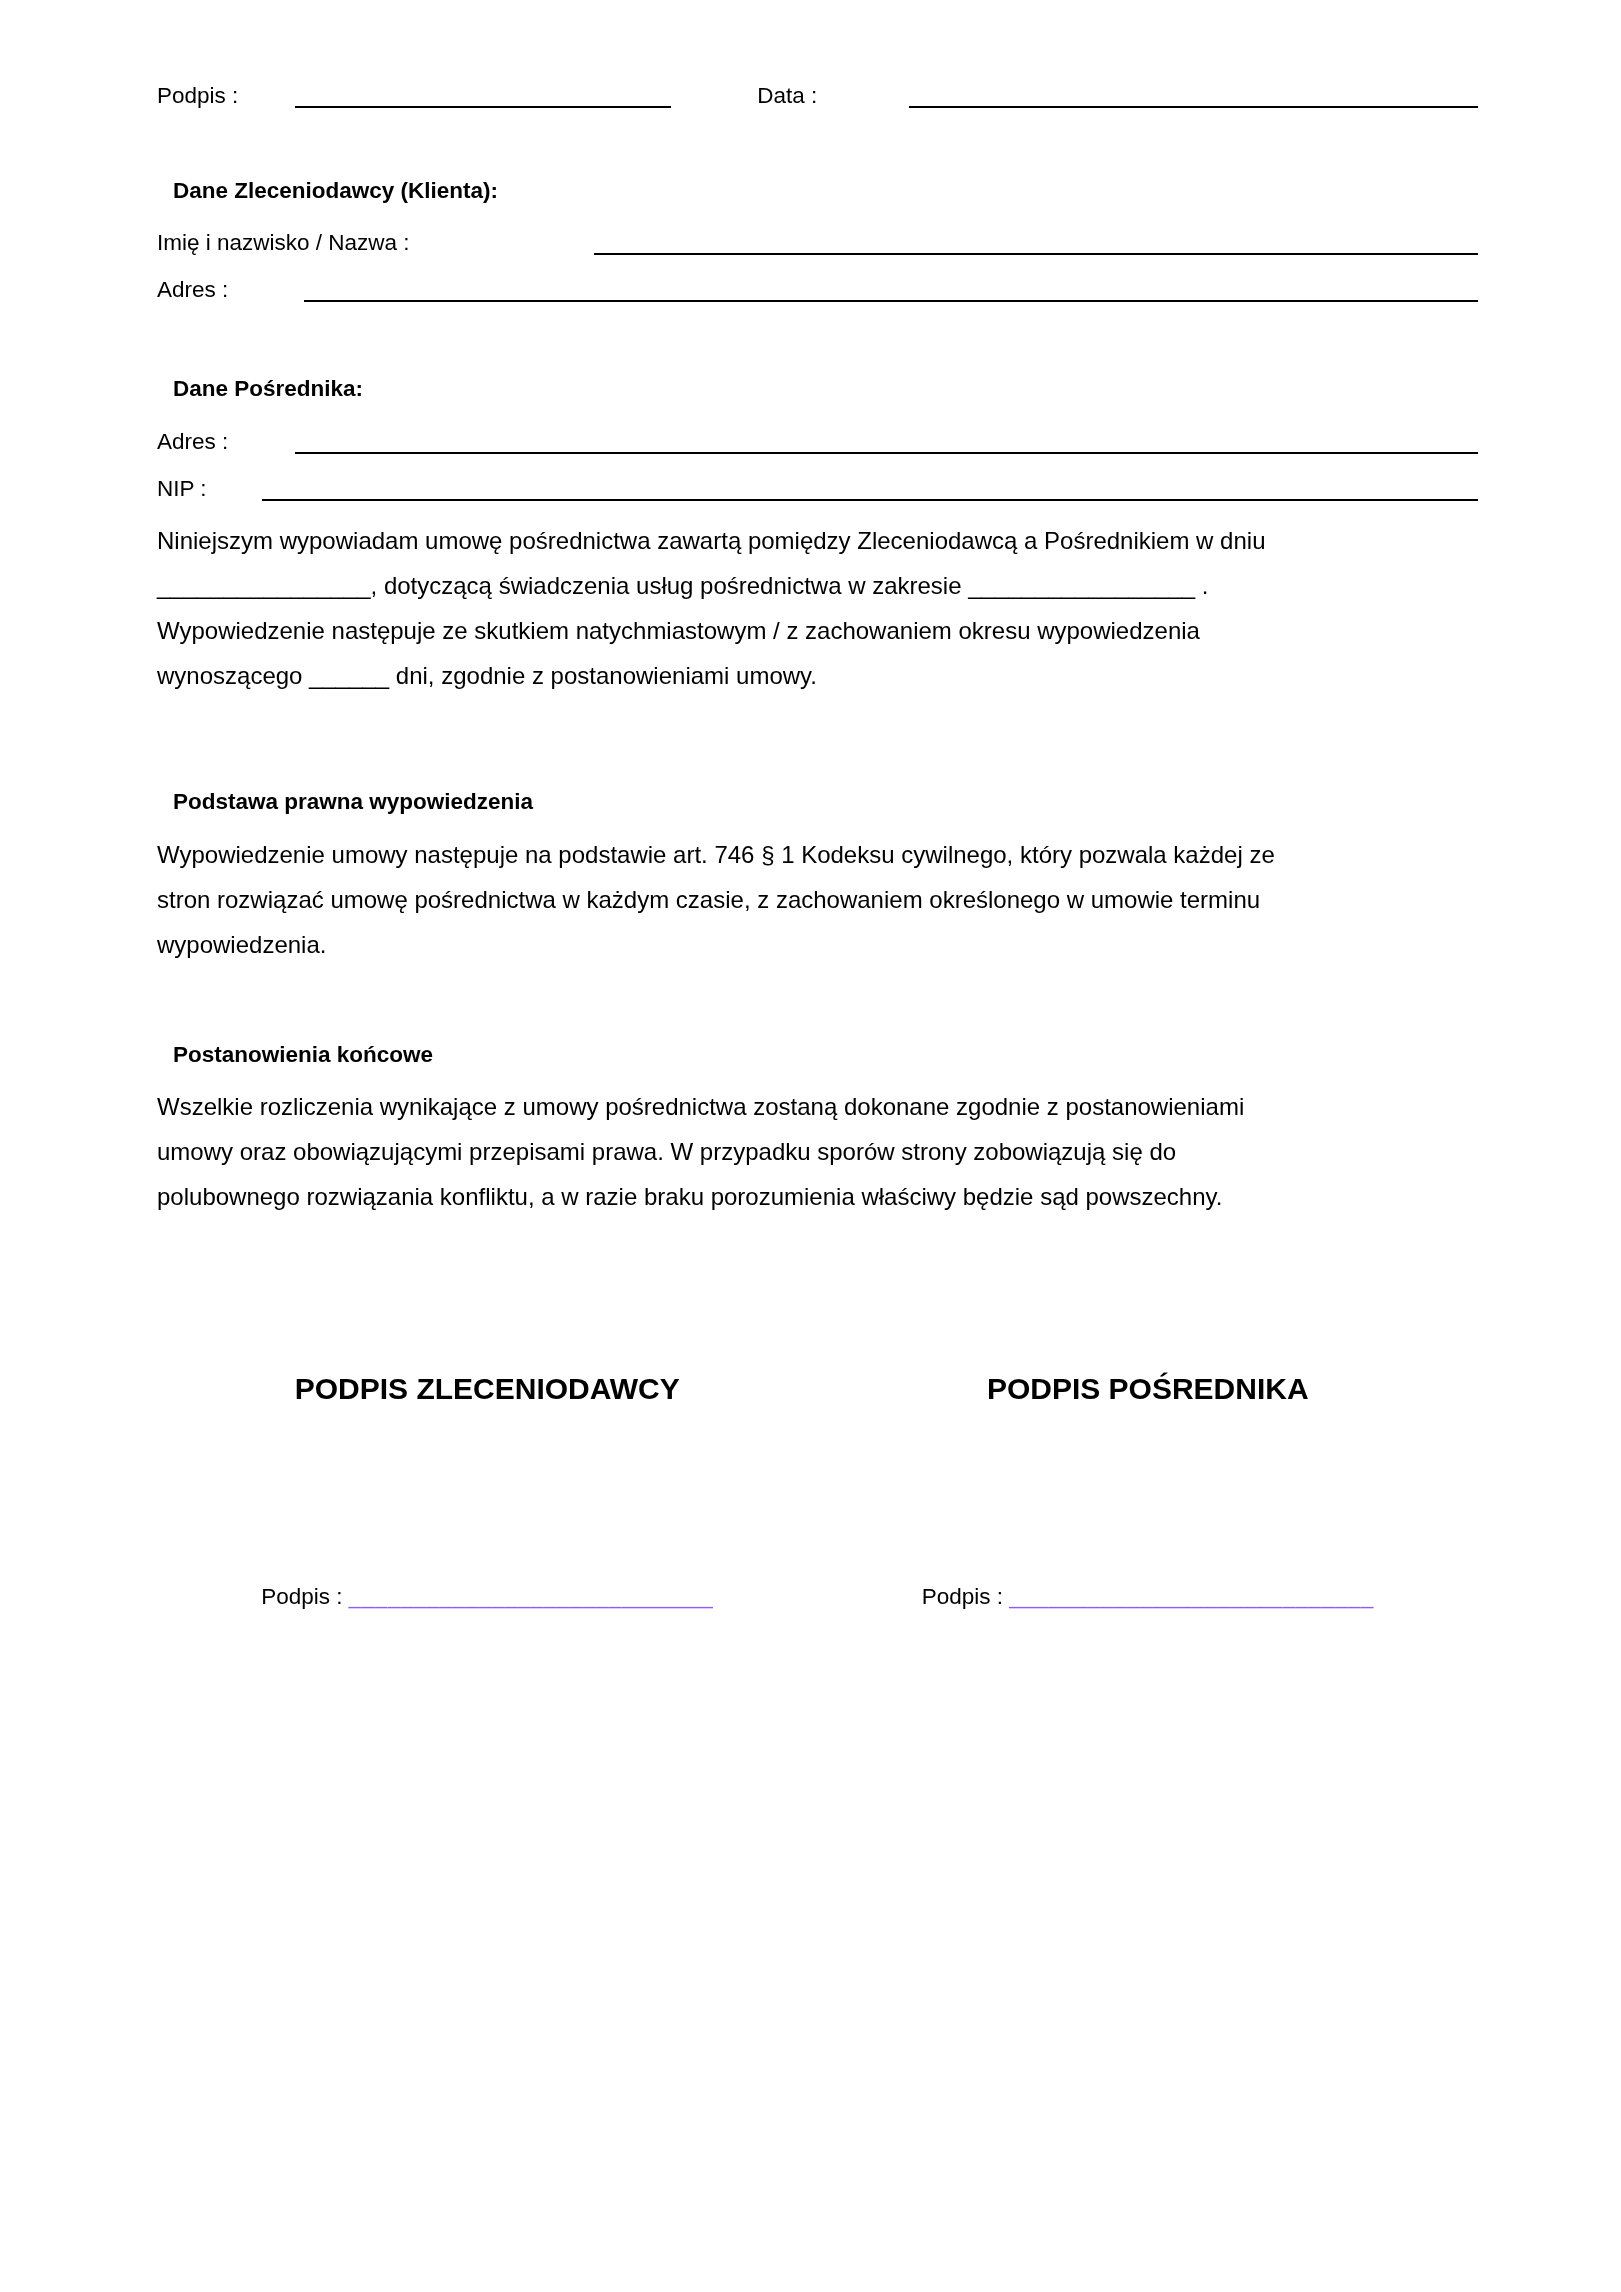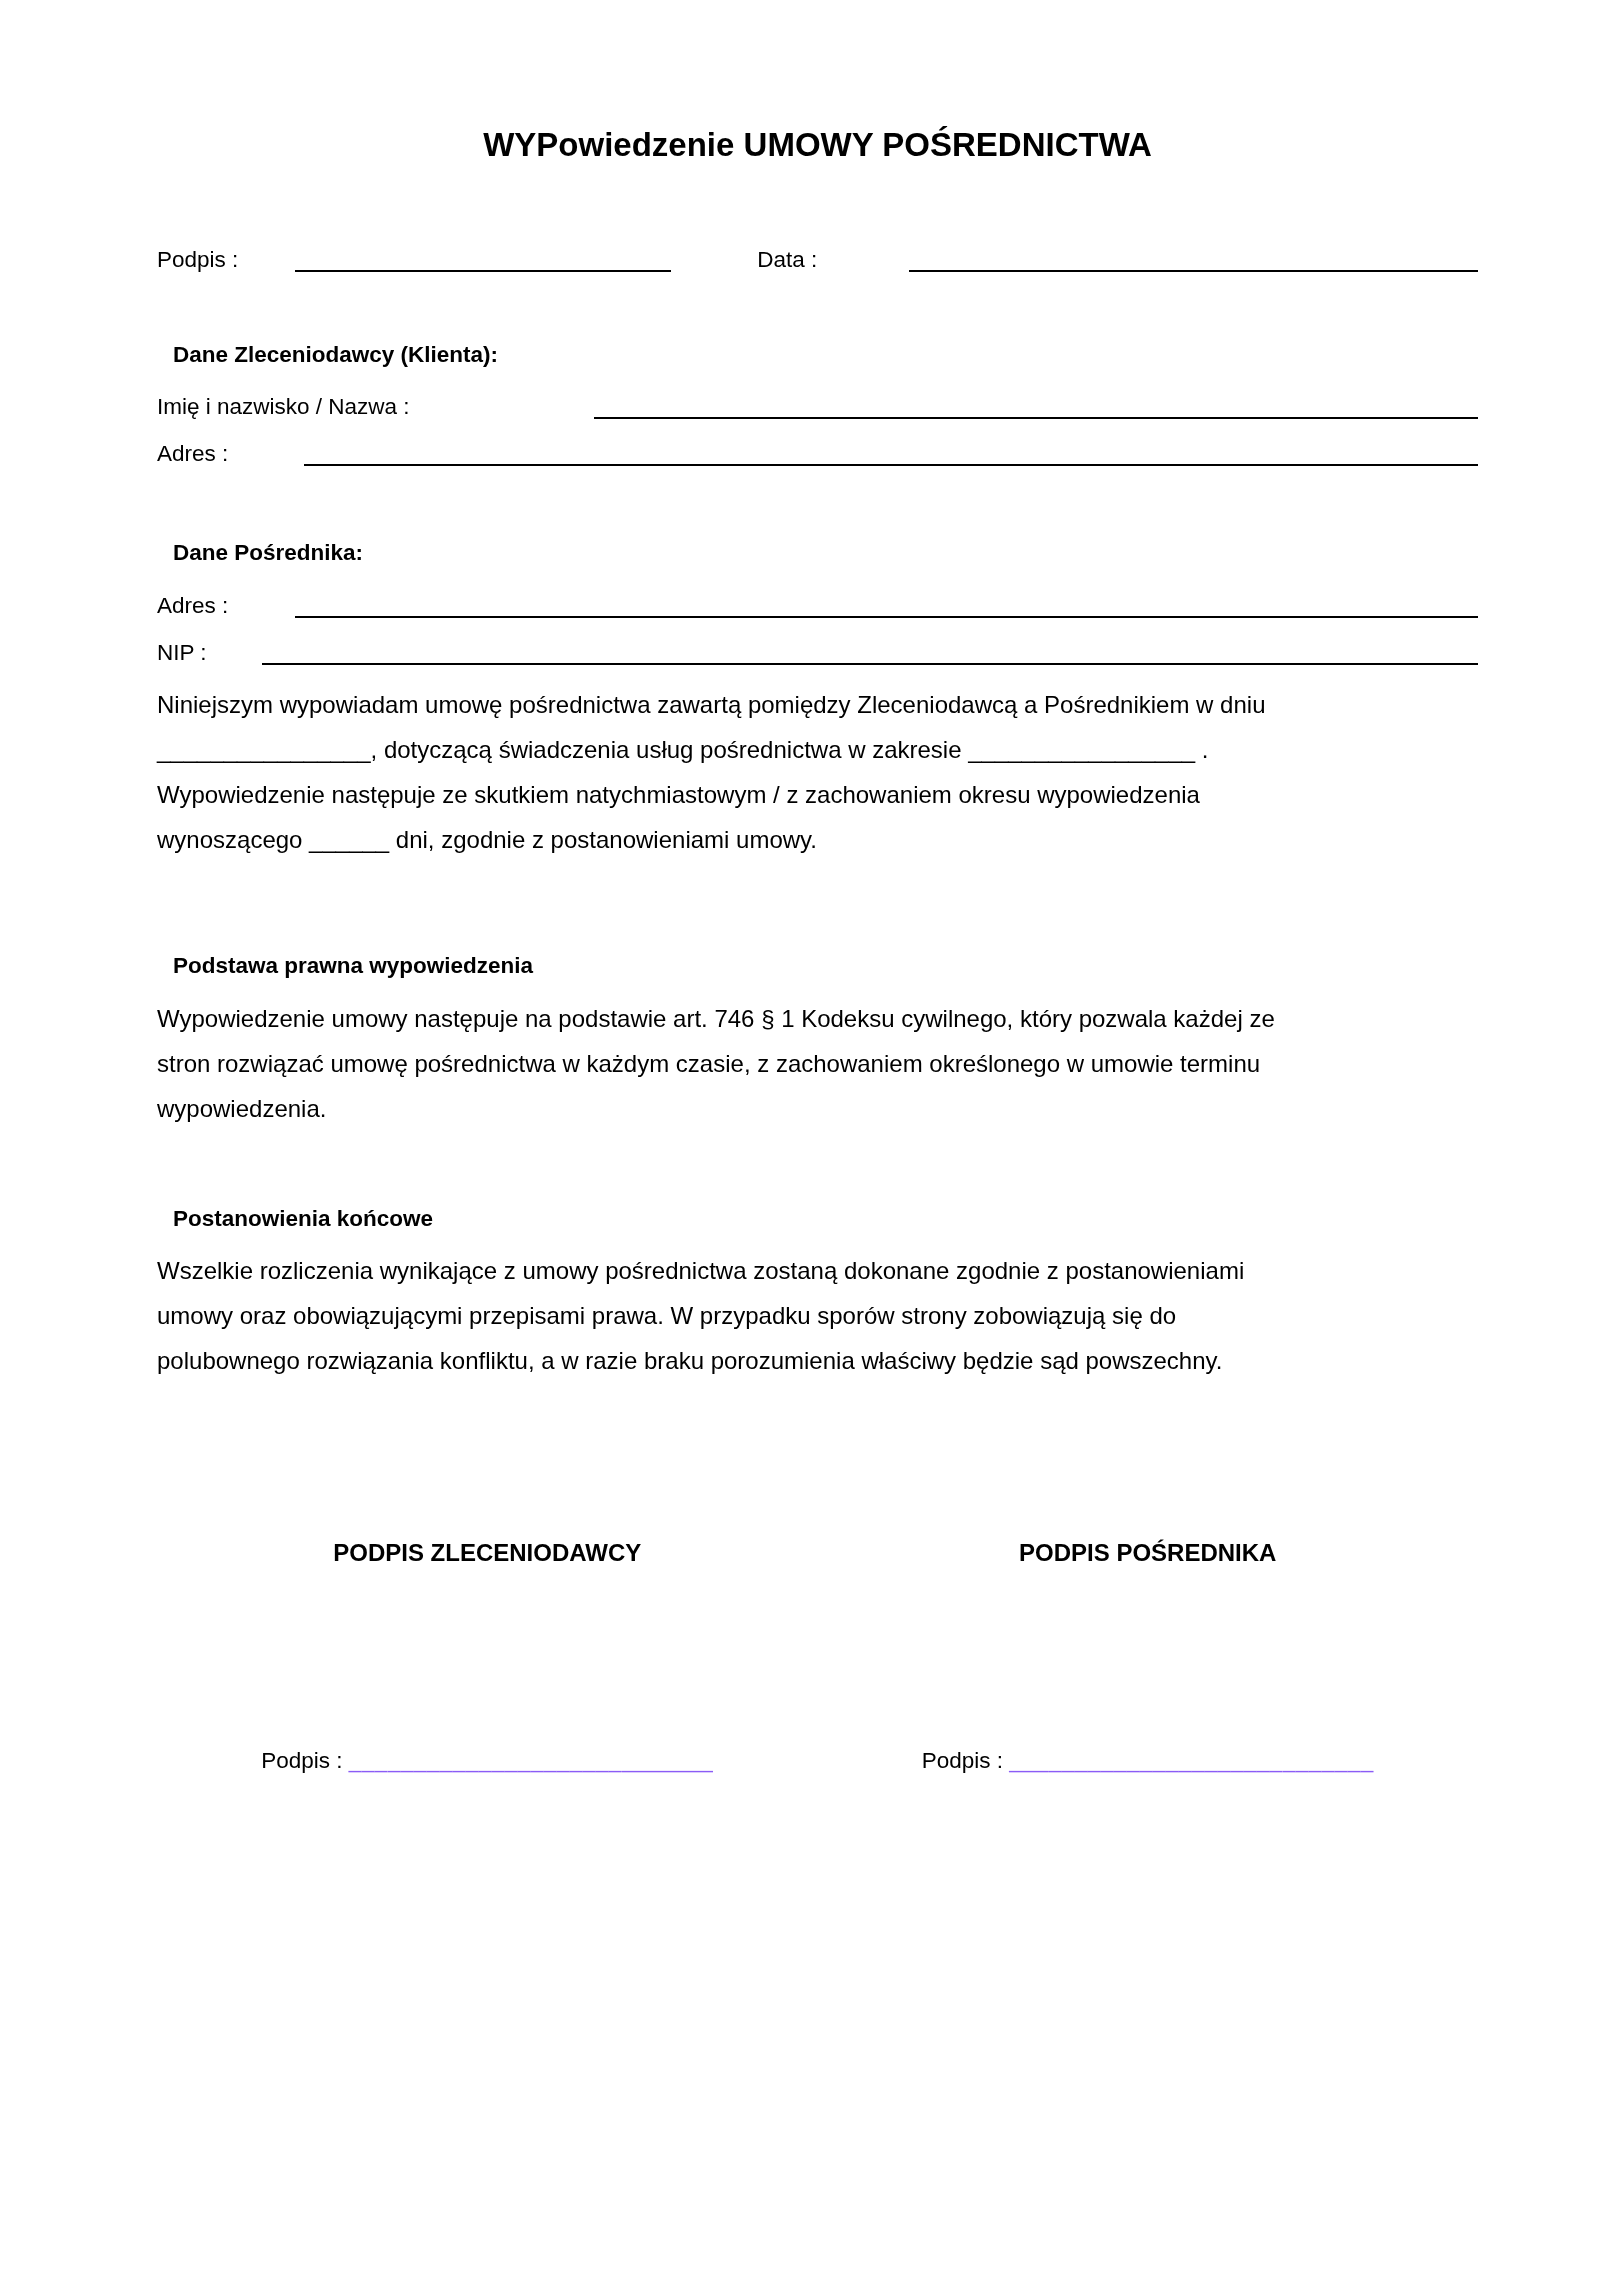--- a/index.html
+++ b/index.html
@@ -82,42 +82,41 @@
   
   .sig-head-row {
     display: flex;
     margin-top: 155px;
   }
   .sig-col {
     width: 50%;
     text-align: center;
   }
   .sig-heading {
-    font-size: 24px;
+    font-size: 30px;
     line-height: 29px;
     font-weight: bold;
   }
   .sig-line-row {
     display: flex;
     margin-top: 181px;
     font-size: 22.5px;
   }
   .sig-blank {
     color: #8b5cf6;
     letter-spacing: 0.5px;
     text-align: center;
   }
 </style>
 </head>
 <body>
 
 <div class="page">
   <div class="content">
 
-    <h1 class="doc-title">WYPowiedzenie UMOWY POŚREDNICTWA</h1>
 
     <div class="field-row row-meta">
       <span class="lbl">Podpis :</span>
       <span class="fill-line line-miejsce"></span>
       <span class="lbl lbl-data">Data :</span>
       <span class="fill-line line-data"></span>
     </div>
 
     <h2 class="section-heading h-client">Dane Zleceniodawcy (Klienta):</h2>
     <div class="field-row">

